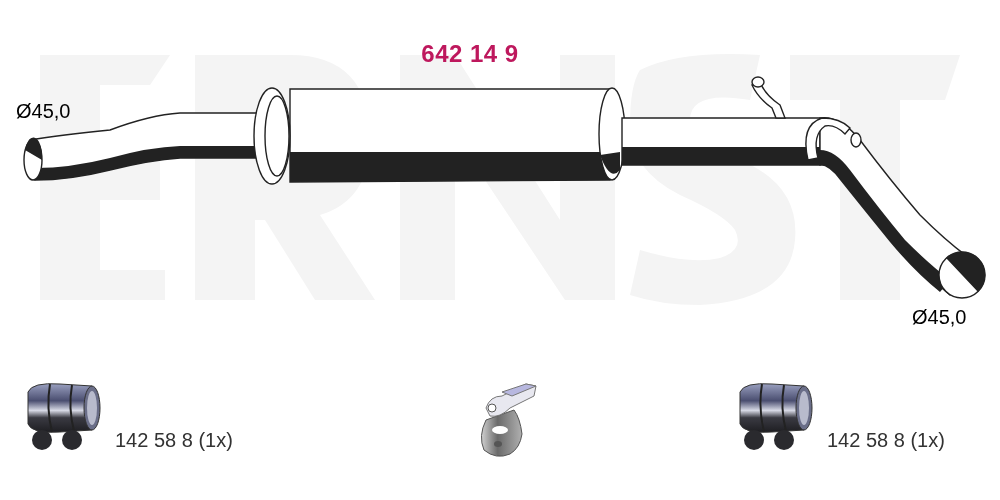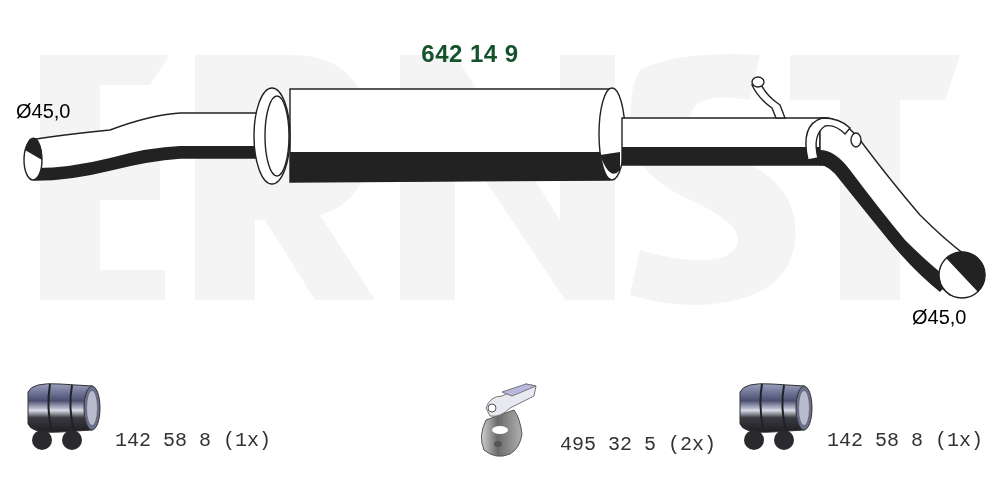--- a/index.html
+++ b/index.html
@@ -2,25 +2,25 @@
 <html><head>
   <meta charset="utf-8">
   <style>
     html, body { margin: 0; padding: 0; background: #ffffff; }
     body { width: 1000px; height: 500px; position: relative; overflow: hidden;
            font-family: "Liberation Sans", sans-serif; color: #222; }
     .abs { position: absolute; }
     .watermark { left: 0; top: 0; width: 1000px; height: 500px; }
     .drawing { left: 0; top: 0; width: 1000px; height: 360px; }
     .part-number { left: 0; top: 40px; width: 940px; text-align: center;
-                   font-weight: bold; font-size: 24px; color: #14532d; letter-spacing: 0.5px; }
+                   font-weight: bold; font-size: 24px; color: #be185d; letter-spacing: 0.5px; }
     .dim { font-size: 20px; color: #000000; }
     .dim-left { left: 16px; top: 100px; }
     .dim-right { left: 912px; top: 306px; }
-    .accessory { display: flex; align-items: flex-end; font-family: Liberation Mono, monospace; }
+    .accessory { display: flex; align-items: flex-end; }
     .acc-label { font-size: 20px; color: #333; margin-left: 10px; margin-bottom: 4px; }
     .acc1 { left: 20px; top: 378px; }
     .acc2 { left: 470px; top: 378px; }
     .acc3 { left: 732px; top: 378px; }
   </style>
 </head>
 <body>
 
 <svg class="abs watermark" viewBox="0 0 1000 500">
   <g fill="#f4f4f4">
@@ -107,21 +107,20 @@
           <stop offset="1" stop-color="#b0b0b0"></stop>
       </linearGradient>
     </defs>
     <path d="M16 42 Q8 58 14 72 Q26 82 40 76 Q50 70 52 56 Q50 40 44 32 Z" fill="url(#mountg)" stroke="#555"></path>
     <ellipse cx="30" cy="52" rx="8" ry="4" fill="#fff"></ellipse>
     <ellipse cx="28" cy="66" rx="4" ry="3" fill="#555"></ellipse>
     <path d="M16 30 Q20 18 32 18 L56 6 L66 8 L64 18 L40 30 Q30 40 20 38 Z" fill="#e8e8f0" stroke="#777"></path>
     <path d="M32 14 L56 6 L66 8 L42 18 Z" fill="#b8b8e0" stroke="#777"></path>
     <circle cx="22" cy="30" r="4" fill="#fff" stroke="#555"></circle>
   </svg>
-  <span class="acc-label">495 32 5 (2x)</span>
 </div>
 
 <div class="abs accessory acc3">
   <svg width="85" height="78" viewBox="0 0 85 78">
     <path d="M8 14 Q12 4 40 6 L72 8 Q82 30 72 52 L40 54 Q12 56 8 46 Z" fill="url(#clampg1)" stroke="#333" stroke-width="1"></path>
     <ellipse cx="72" cy="30" rx="8" ry="22" fill="#6a6e88" stroke="#333"></ellipse>
     <ellipse cx="72" cy="30" rx="5" ry="17" fill="#b8bbcc"></ellipse>
     <path d="M30 6 Q26 30 32 54" stroke="#222" stroke-width="2" fill="none"></path>
     <path d="M52 7 Q48 30 54 53" stroke="#222" stroke-width="2" fill="none"></path>
     <circle cx="22" cy="62" r="10" fill="#2a2a2e"></circle>

